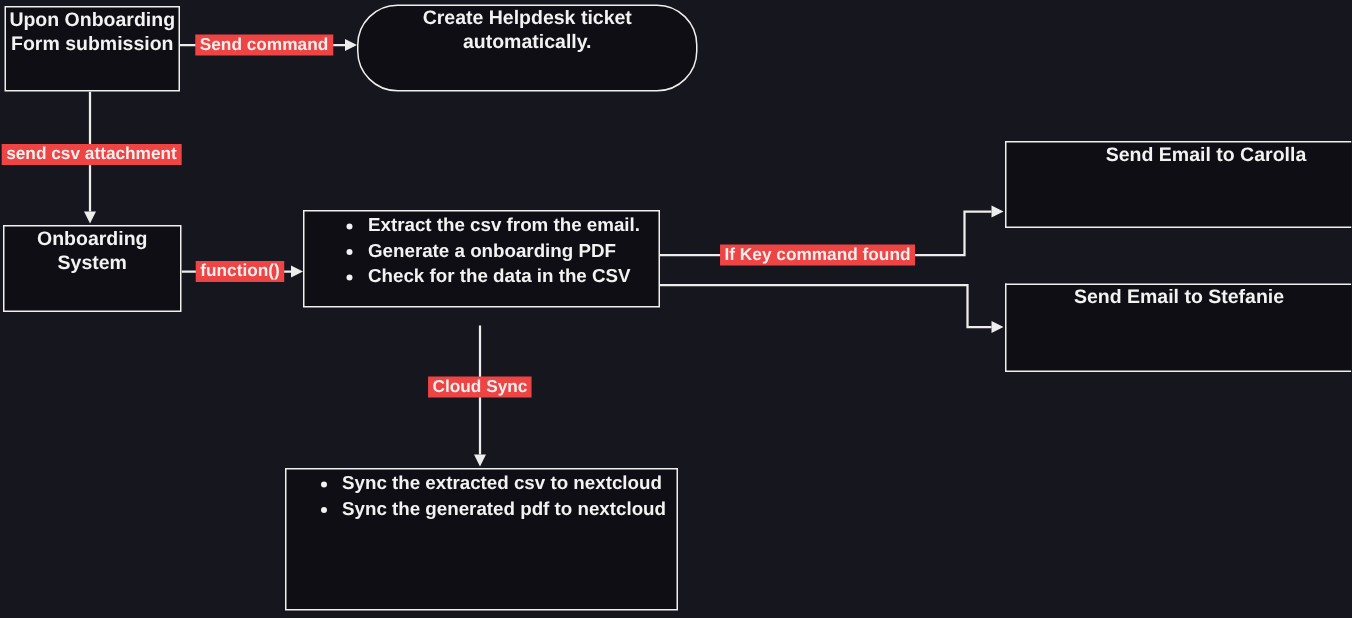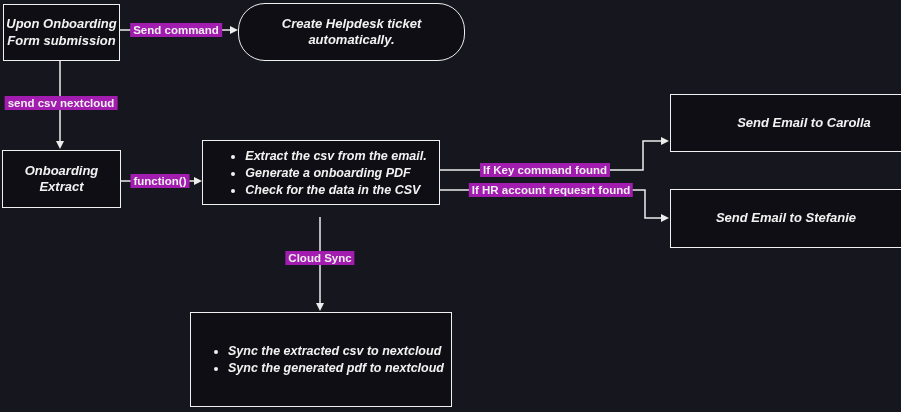--- a/index.html
+++ b/index.html
@@ -12,37 +12,36 @@
     overflow:hidden;
   }
   svg.wires{position:absolute;left:0;top:0;width:901px;height:412px;}
   svg.wires line, svg.wires polyline{stroke:#ededed;stroke-width:1.5;fill:none;}
   svg.wires polygon{fill:#ededed;stroke:none;}
   .node{
     position:absolute;
     background:#0e0e14;
     border:1.5px solid #f0f0f0;
     box-sizing:border-box;
-    display:flex;align-items:center;justify-content:center;
+    display:flex;justify-content:center;
     text-align:center;
-    font-style:italic;
   }
   .node-label{
     font-size:13px;font-weight:700;line-height:1.25;
     white-space:pre-line;color:#f2f2f2;
   }
   .node ul{
     margin:0;padding:0 0 0 30px;
     text-align:left;font-size:12.5px;font-weight:700;line-height:1.28;
   }
   .node ul li{margin:1px 0;}
   .wire-label{
     position:absolute;
     transform:translate(-50%,-50%);
-    background:#a21caf;
+    background:#ef4444;
     padding:1px 3px;
     font-size:11.5px;font-weight:700;
     color:#efefef;white-space:nowrap;
   }
 </style>
 </head>
 <body>
 
 <div class="canvas">
 
@@ -77,21 +76,21 @@
     <span class="node-label">Upon Onboarding
 Form submission</span>
   </div>
 
   <div class="node" style="left:238px;top:3px;width:227px;height:58px;border-radius:27px;">
     <span class="node-label">Create Helpdesk ticket
 automatically.</span>
   </div>
 
   <div class="node" style="left:2px;top:150px;width:119px;height:58px;">
-    <span class="node-label">Onboarding Extract</span>
+    <span class="node-label">Onboarding System</span>
   </div>
 
   <div class="node" style="left:202px;top:140px;width:238px;height:65px;">
     <ul>
       <li>Extract the csv from the email.</li>
       <li>Generate a onboarding PDF</li>
       <li>Check for the data in the CSV</li>
     </ul>
   </div>
 
@@ -105,23 +104,22 @@
 
   <div class="node" style="left:190px;top:312px;width:262px;height:95px;">
     <ul>
       <li>Sync the extracted csv to nextcloud</li>
       <li>Sync the generated pdf to nextcloud</li>
     </ul>
   </div>
 
   <span class="wire-label" style="left:176px;top:30px;">Send command</span>
 
-  <span class="wire-label" style="left:61px;top:103px;">send csv nextcloud</span>
+  <span class="wire-label" style="left:61px;top:103px;">send csv attachment</span>
 
   <span class="wire-label" style="left:160px;top:181px;">function()</span>
 
   <span class="wire-label" style="left:545px;top:170px;">If Key command found</span>
 
-  <span class="wire-label" style="left:551px;top:190px;">If HR account requesrt found</span>
 
   <span class="wire-label" style="left:320px;top:258px;">Cloud Sync</span>
 
 </div>
 
 </body></html>

